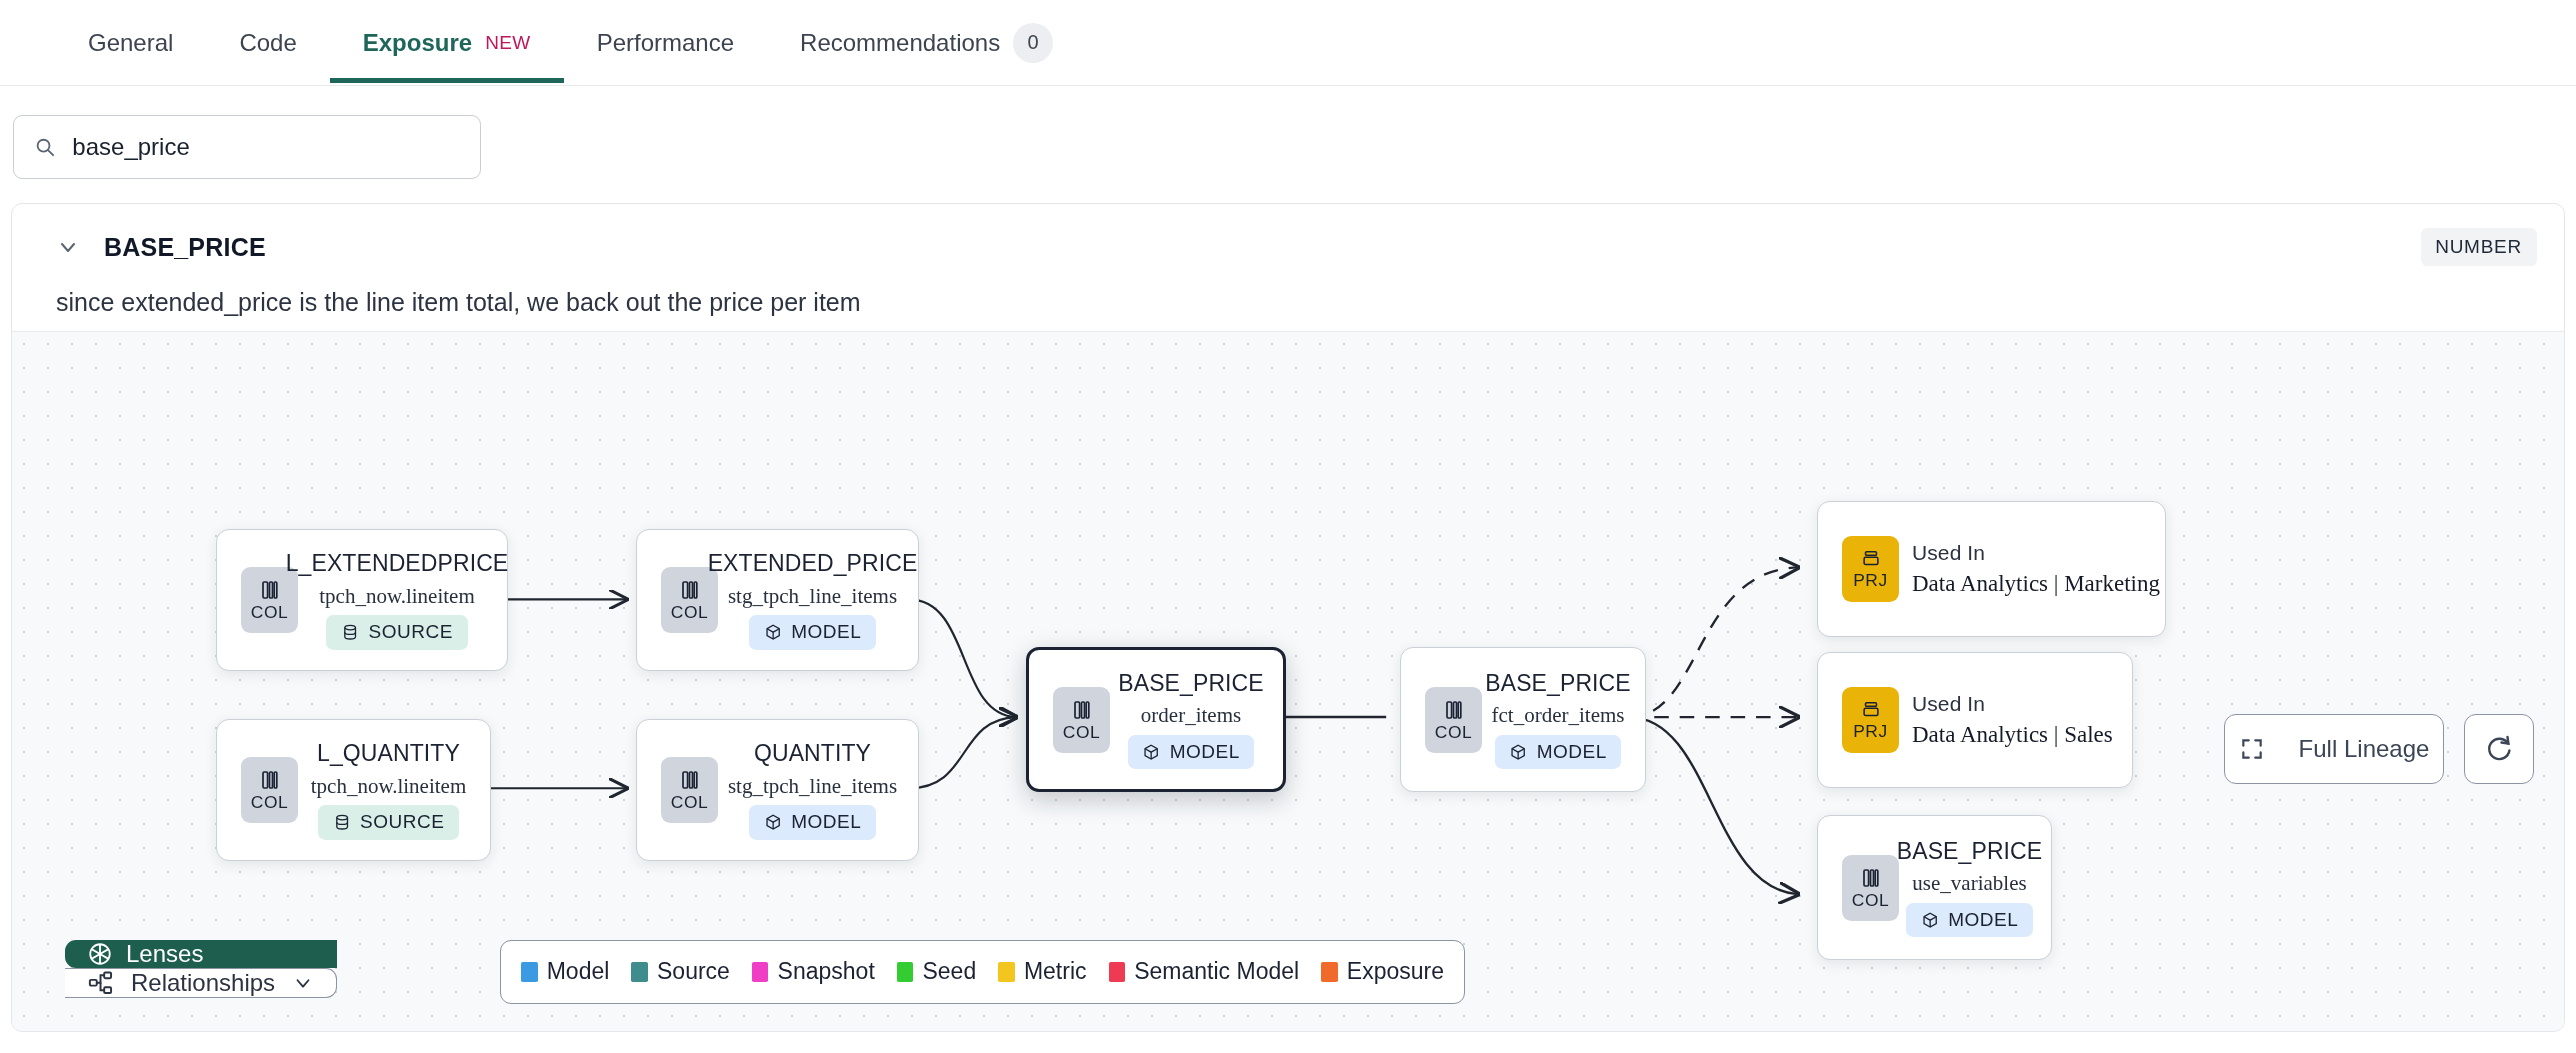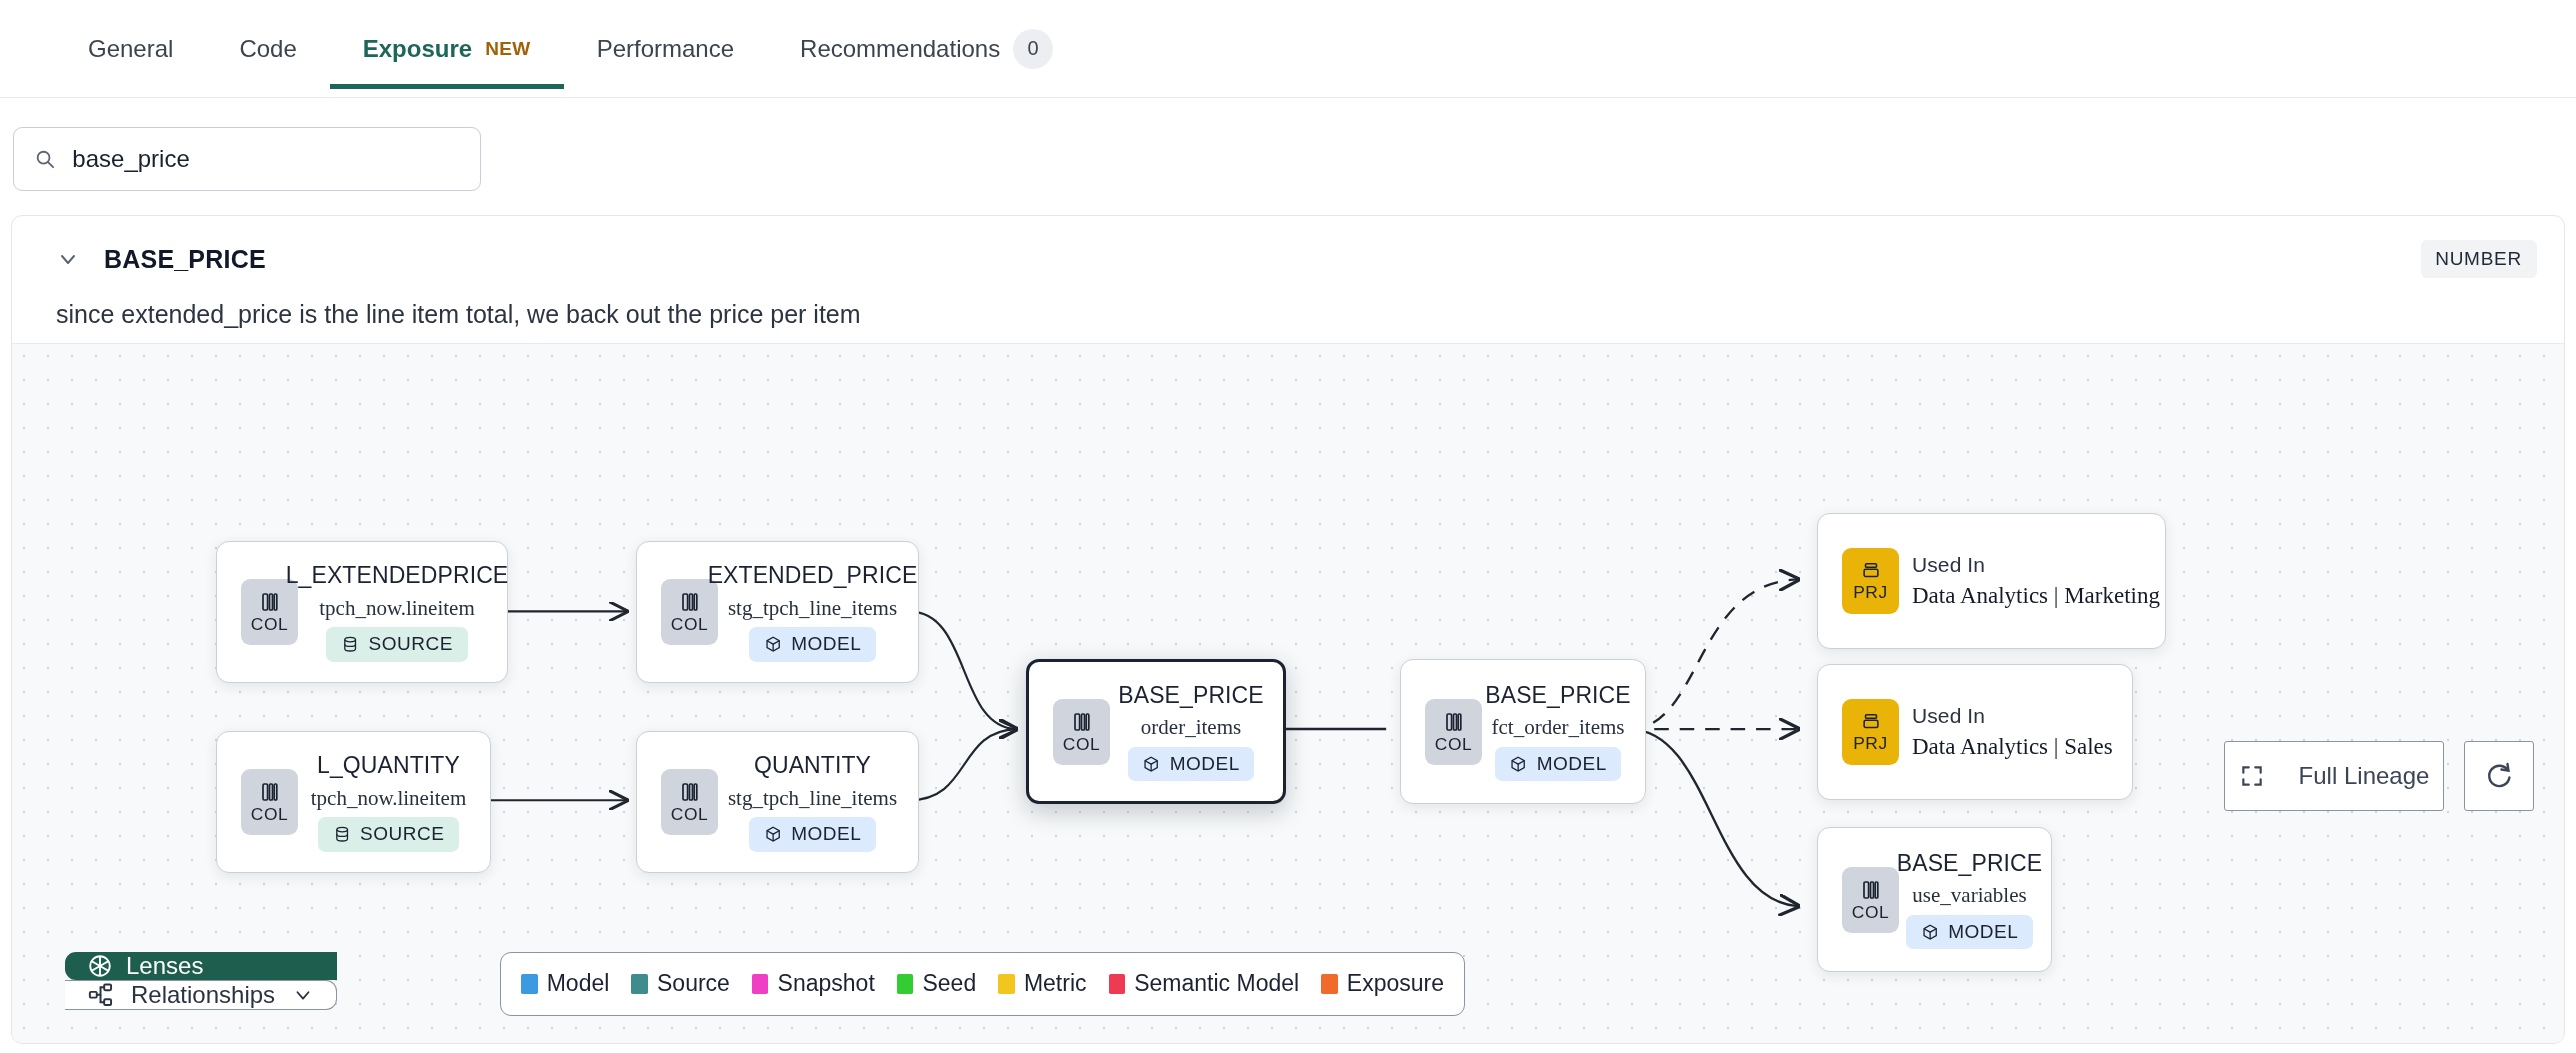--- a/index.html
+++ b/index.html
@@ -7,21 +7,21 @@
     width: 2576px; height: 1053px;
     font-family: "Liberation Sans", sans-serif;
     background: #ffffff;
     color: #1f2937;
     overflow: hidden;
   }
 
   
   .tabbar {
     position: relative;
-    height: 98px;
+    height: 86px;
     display: flex;
     align-items: center;
     padding-left: 55px;
     gap: 0;
     border-bottom: 1.8px solid #e8eaed;
   }
   .tab {
     position: relative;
     height: 77px;
     display: flex;
@@ -36,22 +36,22 @@
   .tab.active { color: #1d6659; font-weight: 700; }
   .tab.active::after {
     content: "";
     position: absolute;
     left: 0; right: 0; bottom: -1.8px;
     height: 4.6px;
     background: #1d6659;
   }
   .tab-new {
     font-size: 19px;
-    font-weight: 700;
-    color: #a16207;
+    font-weight: 400;
+    color: #be185d;
     letter-spacing: 0.4px;
   }
   .tab-count {
     min-width: 40px;
     height: 40px;
     padding: 0 11px;
     border-radius: 20px;
     background: #eceef1;
     color: #3c4450;
     font-size: 20px;
@@ -185,29 +185,28 @@
   .node-body.centered .node-tag { align-self: center; }
   .node-body.proj { gap: 6px; }
   .node-body.proj .node-title { font-size: 21px; color: #2b3342; }
   .node-body.proj .node-sub  { font-size: 23px; color: #141b28; }
 
   
   .gbtn {
     position: absolute;
     background: #fff;
     border: 1.8px solid #8b94a3;
-    border-radius: 3px;
+    border-radius: 12px;
     display: flex;
     align-items: center;
     justify-content: center;
     gap: 34px;
     color: #3b4555;
     font-size: 24px;
     cursor: pointer;
-    margin-top: 15px;
   }
   #full-lineage { left: 2212px; top: 382px; width: 220px; height: 70px; }
   #refresh      { left: 2452px; top: 382px; width: 70px;  height: 70px; }
 
   
   .lensesgroup {
     position: absolute;
     left: 53px; bottom: 27.5px;
     display: flex;
     height: 64px;

